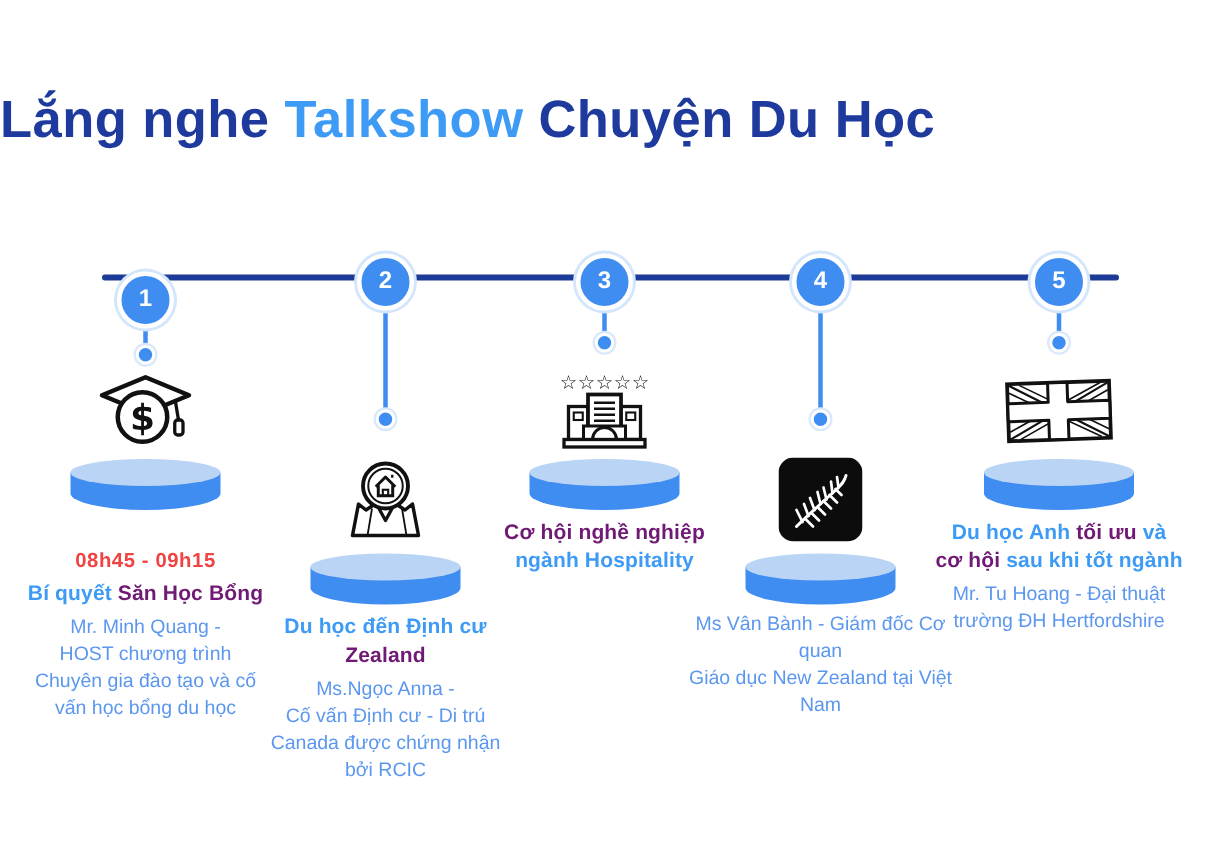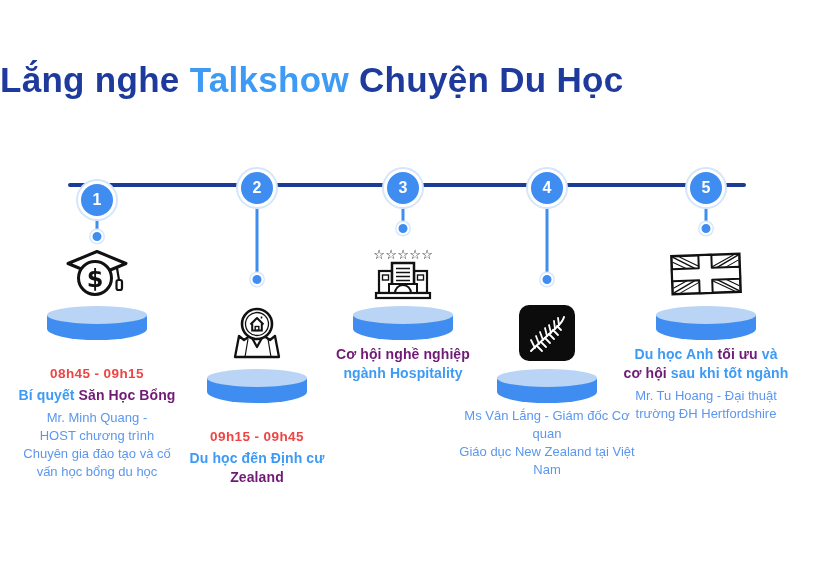--- a/index.html
+++ b/index.html
@@ -128,22 +128,25 @@
     <path d="M33.5,13.5 V11.5" stroke="#111" stroke-width="1.6"></path>
     <path d="M22.5,19.5 L29,13 L35.5,19.5" fill="none" stroke="#111" stroke-width="2" stroke-linejoin="round"></path>
     <path d="M24.2,18.5 V25.5 H33.8 V18.5" fill="none" stroke="#111" stroke-width="2"></path>
     <rect x="27.2" y="21.5" width="3.6" height="4" fill="none" stroke="#111" stroke-width="1.4"></rect>
   </svg>
         </div>
     <div class="cylinder">
       <div class="cyl-body"></div>
       <div class="cyl-top"></div>
     </div>
-    <div class="time">09h15 - 09h45</div>
     <div class="session-title"><span class="seg-blue">Du học đến Định cư </span><span class="seg-navy">Zealand</span></div>
+    <div class="desc">Ms.Ngọc Anna -
+Cố vấn Định cư - Di trú
+Canada được chứng nhận
+bởi RCIC</div>
   </div>
       <div class="col col-3 high">
     <div class="num-circle">3</div>
     <div class="stem"></div>
     <div class="dot"></div>
     <div class="icon-wrap">
           <svg width="62" height="54" viewBox="0 0 62 54">
     <text x="7" y="12" text-anchor="middle" font-size="13" font-weight="bold" fill="#111" font-family="DejaVu Sans, sans-serif">☆</text>
     <text x="19" y="12" text-anchor="middle" font-size="13" font-weight="bold" fill="#111" font-family="DejaVu Sans, sans-serif">☆</text>
     <text x="31" y="12" text-anchor="middle" font-size="13" font-weight="bold" fill="#111" font-family="DejaVu Sans, sans-serif">☆</text>
@@ -175,21 +178,21 @@
     <rect x="0" y="0" width="56" height="56" rx="10" fill="#0c0c0c"></rect>
     <path d="M12,46 C19,39 29,30 39,21 C42,18 44,16 45,12" fill="none" stroke="#fff" stroke-width="2" stroke-linecap="round"></path>
     <path d="M16,43 L12,35 M20,39 L17,31 M24,35 L21,27 M28,31 L26,23 M32,28 L30,20 M36,24 L35,16 M40,20 L39,13" stroke="#fff" stroke-width="1.8" stroke-linecap="round" fill="none"></path>
     <path d="M18,41 L23,46 M22,37 L27,42 M26,33 L31,38 M30,29 L35,34 M34,25 L39,30 M38,21 L42,25" stroke="#fff" stroke-width="1.8" stroke-linecap="round" fill="none"></path>
   </svg>
         </div>
     <div class="cylinder">
       <div class="cyl-body"></div>
       <div class="cyl-top"></div>
     </div>
-    <div class="desc">Ms Vân Lắng - Giám đốc Cơ quan
+    <div class="desc">Ms Vân Bành - Giám đốc Cơ quan
 Giáo dục New Zealand tại Việt
 Nam</div>
   </div>
       <div class="col col-5 high">
     <div class="num-circle">5</div>
     <div class="stem"></div>
     <div class="dot"></div>
     <div class="icon-wrap">
           <svg width="74" height="46" viewBox="0 0 74 46">
     <g transform="rotate(-2 37 23)">

